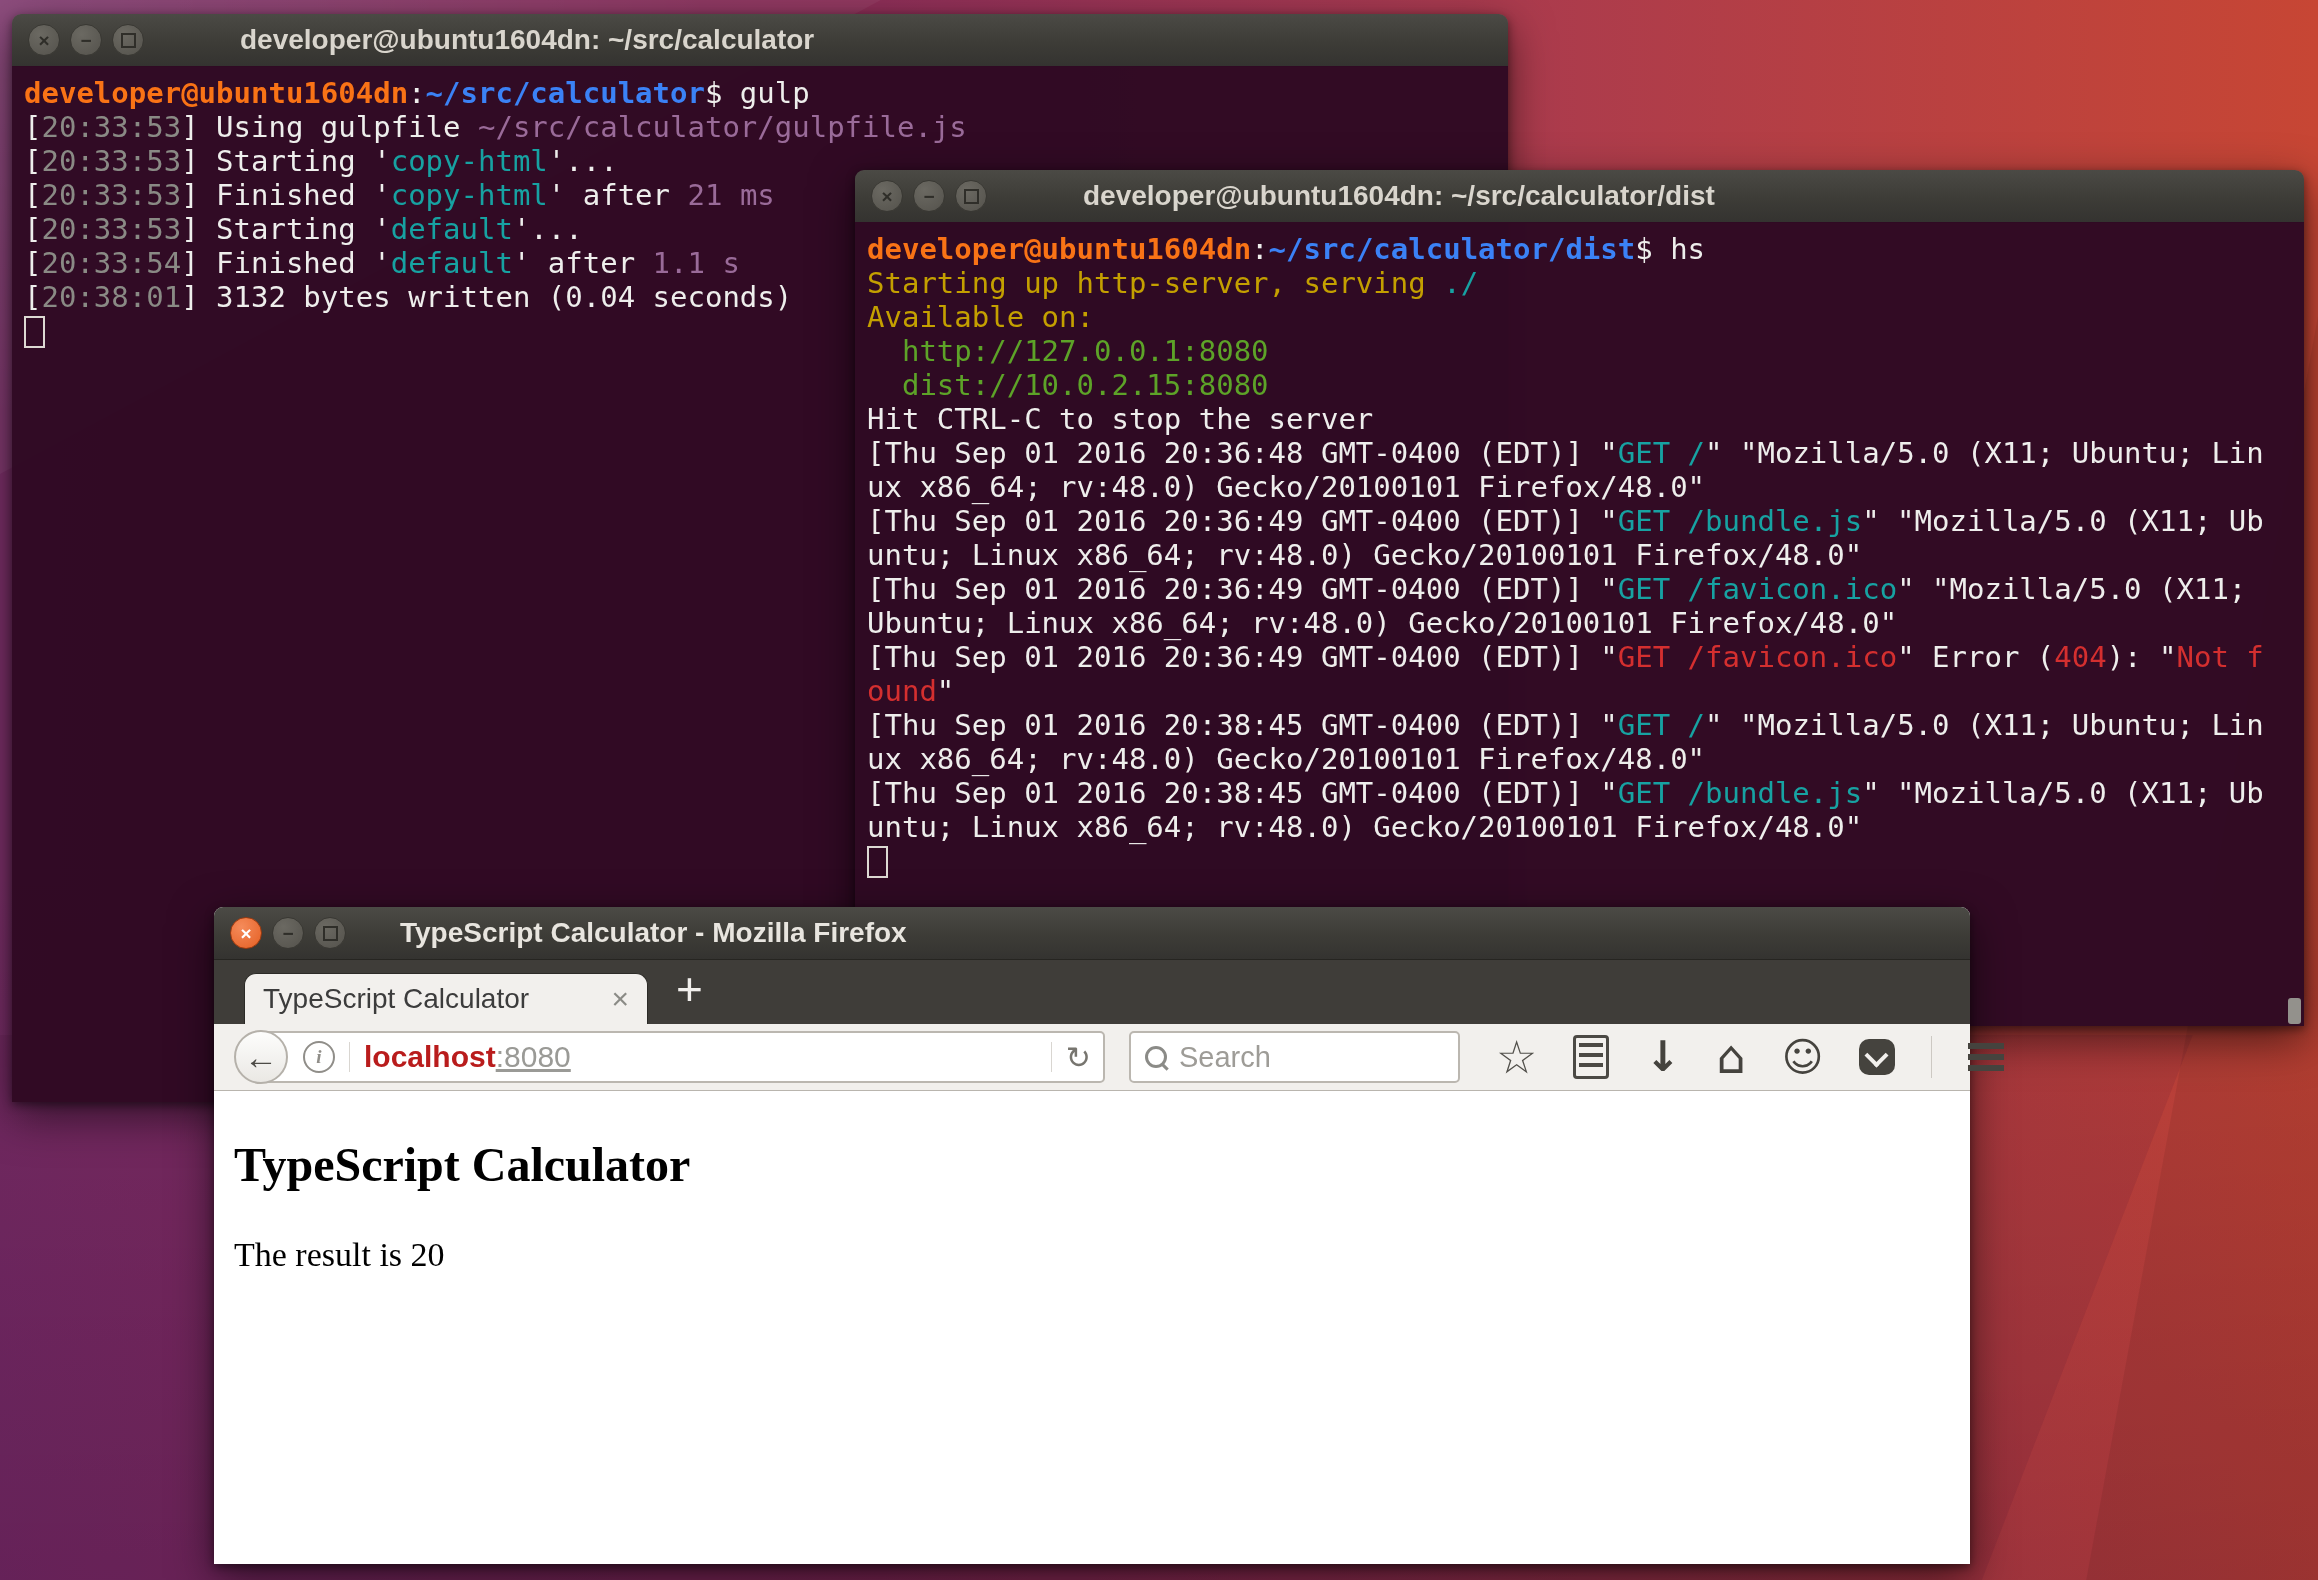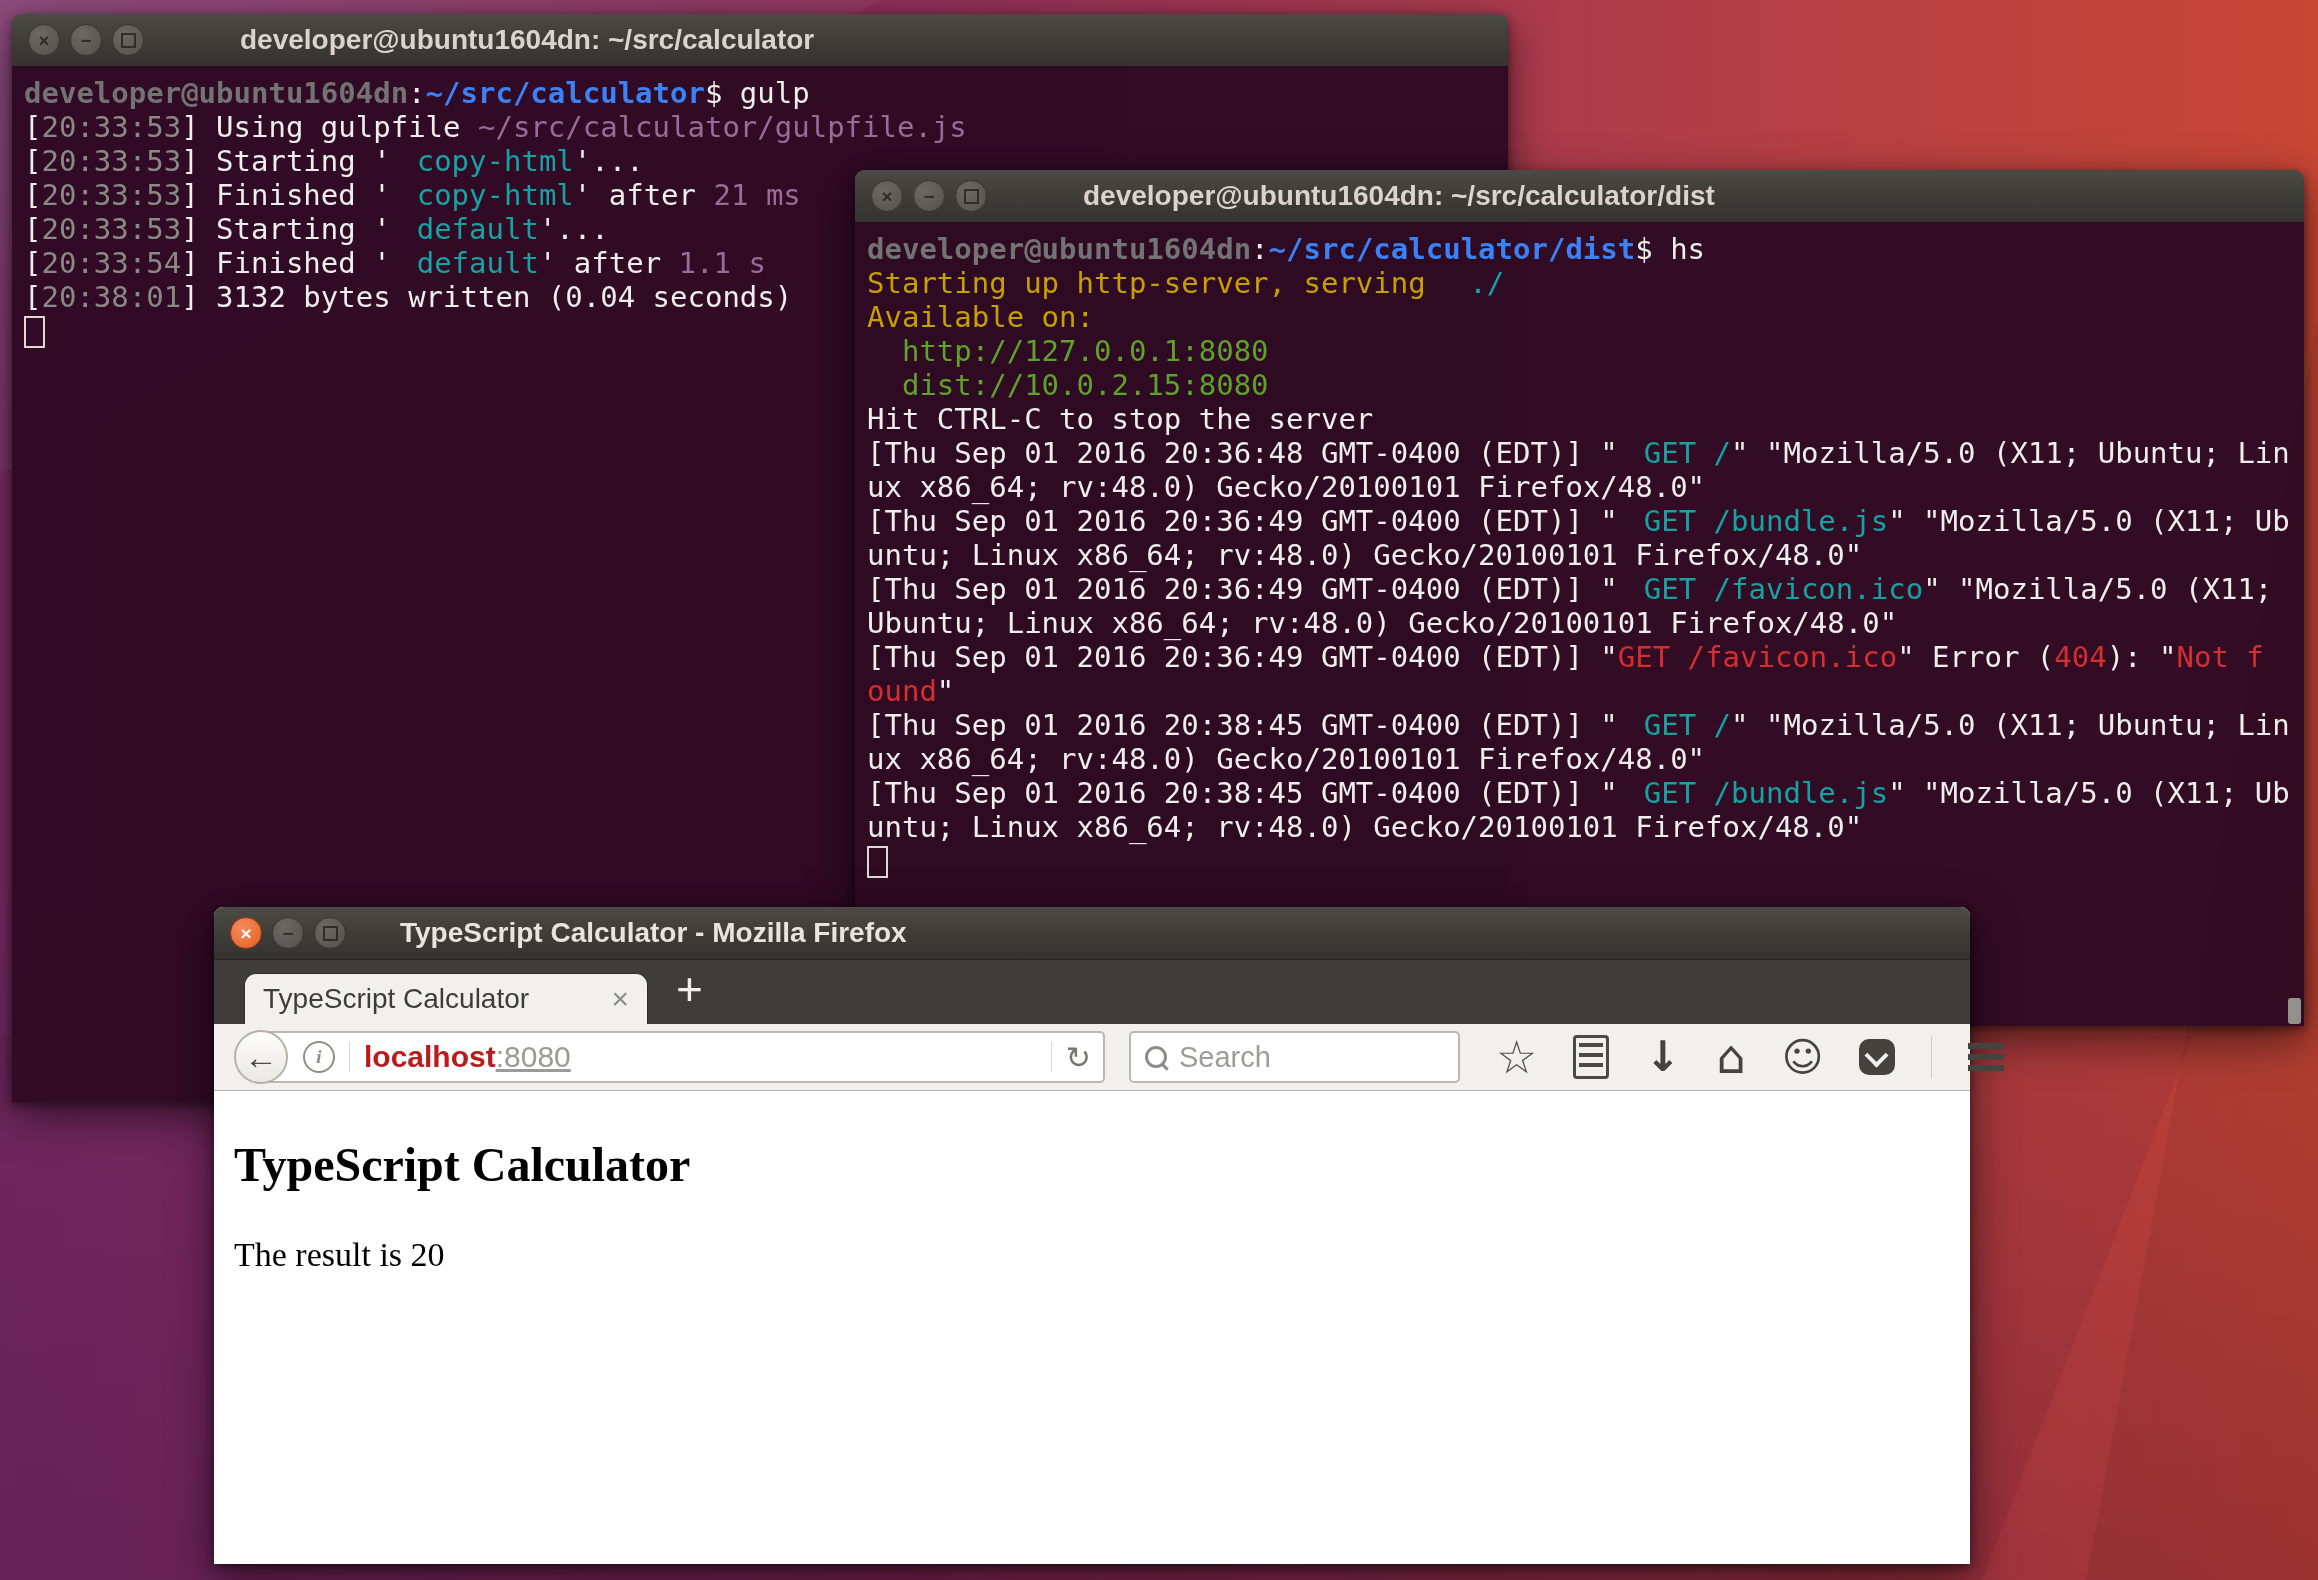--- a/index.html
+++ b/index.html
@@ -30,22 +30,22 @@
     border:1px solid #393833;color:#2f2e29;}
   .wbtn.close-active{background:radial-gradient(circle at 35% 30%,#f58b5a,#e45f23);
     border:1px solid #9a3a10;color:#fff;}
   .sq{width:11px;height:11px;border:2px solid #2f2e29;display:inline-block;}
 
   
   .termbody{position:absolute;left:0;right:0;bottom:0;top:52px;
     background:rgba(48,10,36,.985);padding:10px 10px 0 12px;overflow:hidden;}
   .tline{white-space:pre;height:34px;font:29px/34px "DejaVu Sans Mono",monospace;}
   .c-w{color:#eeeeec;} .c-g{color:#8a8a85;}
-  .c-gb{color:#737373;font-weight:700;} .c-bb{color:#3b82f6;font-weight:700;}
-  .c-c{color:#17a2a2;margin-left:26px;} .c-m{color:#9a6b99;} .c-y{color:#c4a000;}
+  .c-gb{color:#f97316;font-weight:700;} .c-bb{color:#3b82f6;font-weight:700;}
+  .c-c{color:#17a2a2;} .c-m{color:#9a6b99;} .c-y{color:#c4a000;}
   .c-gr{color:#5da328;} .c-r{color:#d42f2f;}
   .c-cur{display:inline-block;width:17px;height:28px;border:2px solid #ddd9d3;
     vertical-align:text-bottom;margin-top:2px;}
   .scrollthumb{position:absolute;right:3px;bottom:2px;width:13px;height:26px;
     background:#93918c;border-radius:3px;}
 
   
   #ff{display:flex;flex-direction:column;background:#fff;}
   .tabstrip{height:64px;background:#3f3d39;display:flex;align-items:flex-end;padding:0 0 0 30px;}
   .tab{width:366px;height:50px;background:#f2f0ed;border-radius:12px 12px 0 0;

